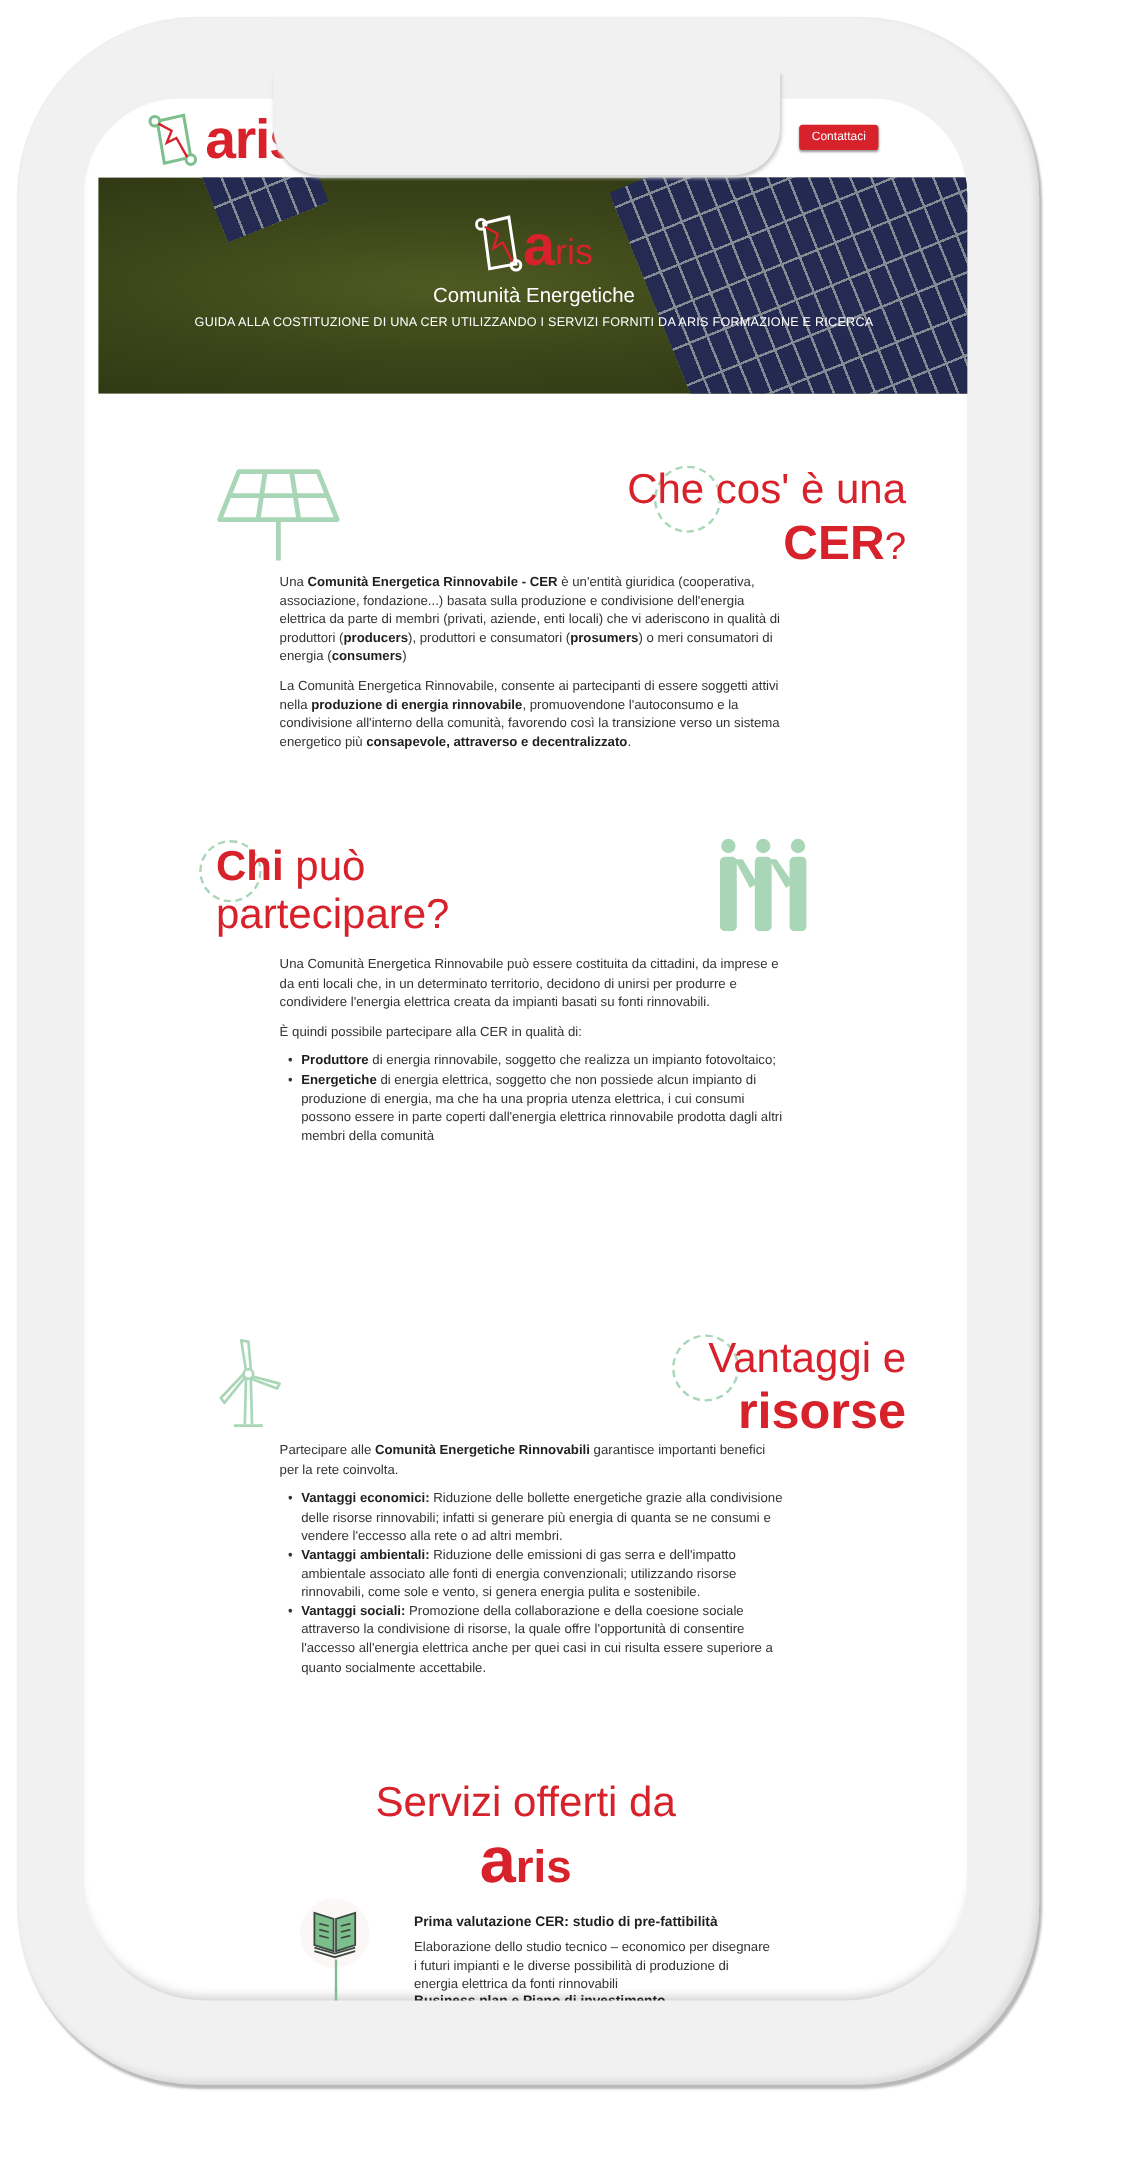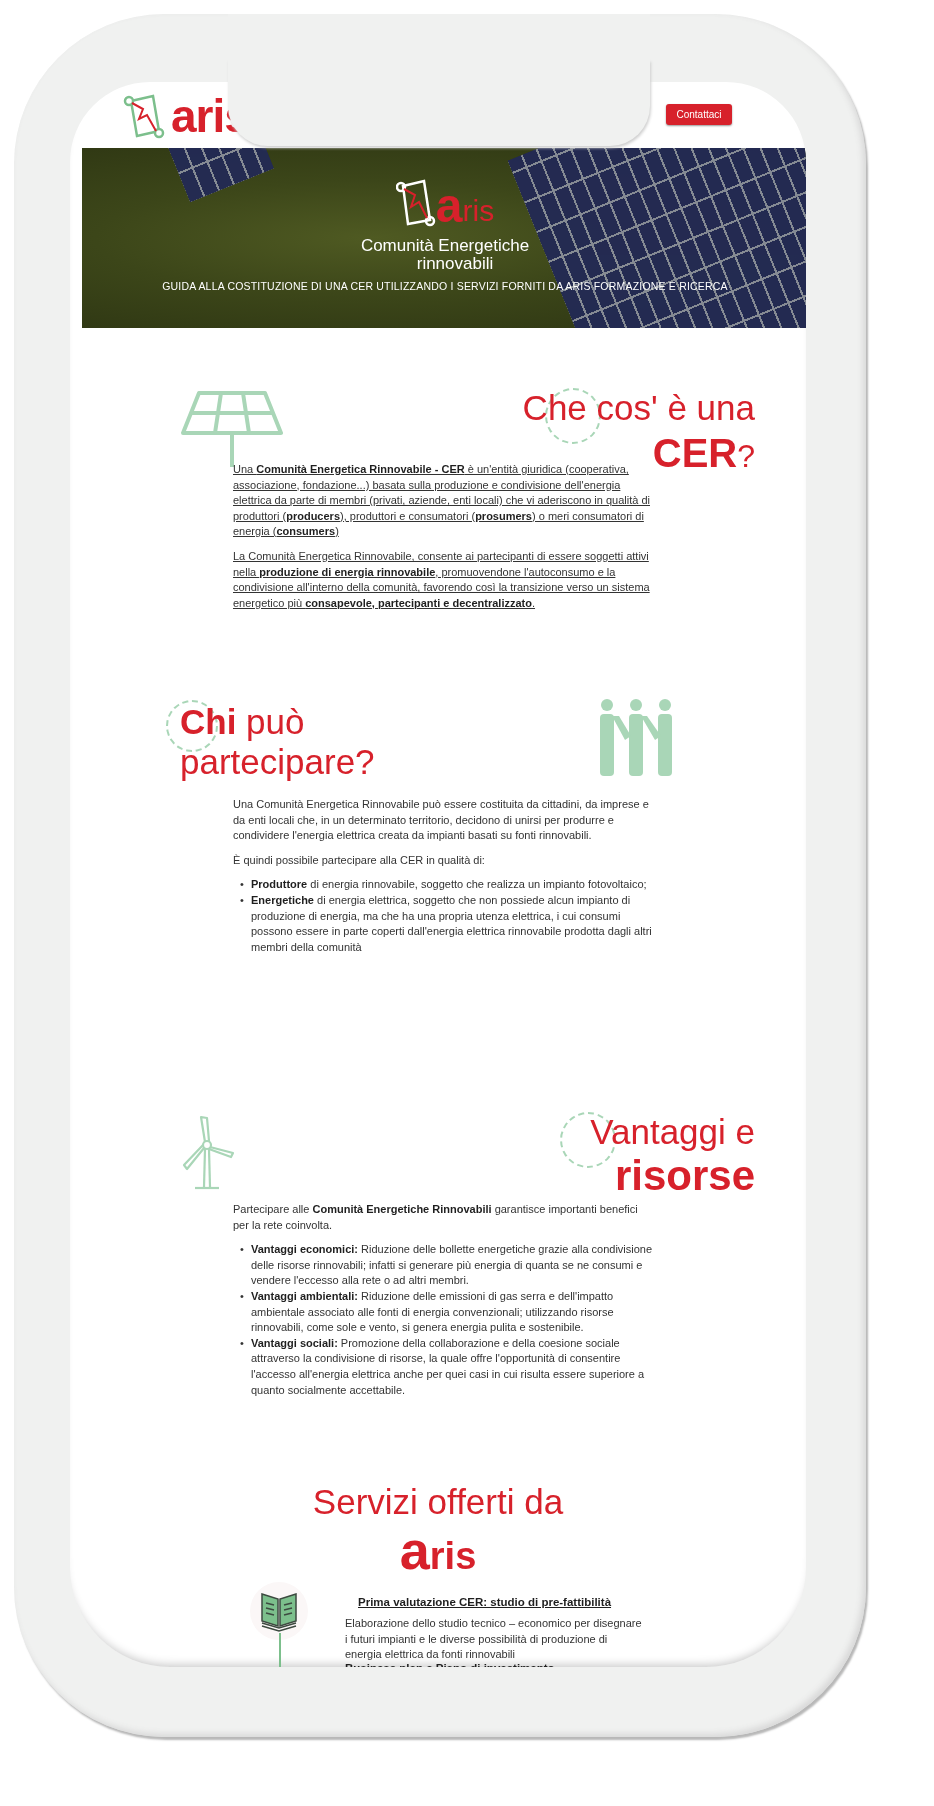--- a/index.html
+++ b/index.html
@@ -54,21 +54,21 @@
   .t-bold { font-weight: bold; }
   .dotcircle { position: absolute; border: 2px dashed #a9d6b7; border-radius: 50%; }
 
   .para { position: absolute; left: 163px; width: 420px; font-size: 11px; line-height: 15.6px; color: #333; }
   .para p { margin-bottom: 9px; }
   .para b { color: #1f1f1f; }
   .para ul { list-style: none; padding-left: 18px; }
   .para li { position: relative; margin-bottom: 0; }
   .para li::before { content: "•"; position: absolute; left: -11px; }
 
-  .svc-title { position: absolute; left: 288px; top: 1514px; font-size: 11.5px; font-weight: bold; color: #1f1f1f; text-decoration: underline; }
+  .svc-title { position: absolute; left: 275px; top: 1514px; font-size: 11.5px; font-weight: bold; color: #1f1f1f; }
   .svc-desc { position: absolute; left: 275px; top: 1534px; width: 300px; font-size: 11px; line-height: 15.5px; color: #333; }
   .svc-title2 { position: absolute; left: 275px; top: 1580px; font-size: 11.5px; font-weight: bold; color: #1f1f1f; }
   .timeline { position: absolute; left: 209px; top: 1551px; width: 2px; height: 40px; background: #7cbf8c; }
   .book { position: absolute; left: 180px; top: 1500px; width: 58px; height: 58px; border-radius: 50%; background: #fbf7f7; display:flex; align-items:center; justify-content:center; }
   .access { position: absolute; left: 4px; top: 1550px; width: 22px; height: 22px; border-radius: 50%; background: #1f55a6; display:flex; align-items:center; justify-content:center; color:#fff; font-size: 11px; }
 </style>
 </head>
 <body>
 
 <div class="phone"></div>
@@ -96,43 +96,42 @@
         <svg width="40" height="50" viewBox="0 0 40 50">
           <polygon points="7,8 28,3 34,42 12,46" fill="none" stroke="#fff" stroke-width="2.5"></polygon>
           <circle cx="5" cy="9" r="4" fill="none" stroke="#fff" stroke-width="2.5"></circle>
           <circle cx="34" cy="43" r="4" fill="none" stroke="#fff" stroke-width="2.5"></circle>
           <polyline points="8,11 19,17 15,29 23,24 31,40" fill="none" stroke="#d7212b" stroke-width="2"></polyline>
         </svg>
         <span class="a">a</span>
           <span class="ris">ris</span>
       </div>
       <div class="hero-sub1">Comunità Energetiche</div>
-      <div class="hero-sub2">rinnovabili</div>
       <div class="hero-tag">GUIDA ALLA COSTITUZIONE DI UNA CER UTILIZZANDO I SERVIZI FORNITI DA ARIS FORMAZIONE E RICERCA</div>
     </div>
   </div>
 
   <svg style="position:absolute; left:109px; top:307px;" width="106" height="80" viewBox="0 0 106 80">
     <g fill="none" stroke="#a9d6b7" stroke-width="4" stroke-linejoin="round">
       <polygon points="20,4 86,4 102,44 4,44"></polygon>
       <line x1="12" y1="24" x2="94" y2="24"></line>
       <line x1="42" y1="4" x2="36" y2="44"></line>
       <line x1="64" y1="4" x2="70" y2="44"></line>
       <line x1="53" y1="44" x2="53" y2="78"></line>
     </g>
   </svg>
   <div class="dotcircle" style="left:475px; top:306px; width:56px; height:56px;"></div>
   <div class="t-big" style="right:51px; top:306px; font-size:35px;">Che cos' è una</div>
   <div class="t-big" style="right:51px; top:348px; font-size:40px; line-height:46px;">
     <span class="t-bold">CER</span><span style="font-size:32px;">?</span>
   </div>
 
-  <div class="para" style="top:380px;text-decoration:underline;">
+  <div class="para" style="top:396px;">
     <p><span>Una </span><b>Comunità Energetica Rinnovabile - CER</b><span> è un'entità giuridica (cooperativa, associazione, fondazione...) basata sulla produzione e condivisione dell'energia elettrica da parte di membri (privati, aziende, enti locali) che vi aderiscono in qualità di produttori (</span><b>producers</b><span>), produttori e consumatori (</span><b>prosumers</b><span>) o meri consumatori di energia (</span><b>consumers</b><span>)</span></p>
-    <p><span>La Comunità Energetica Rinnovabile, consente ai partecipanti di essere soggetti attivi nella </span><b>produzione di energia rinnovabile</b><span>, promuovendone l'autoconsumo e la condivisione all'interno della comunità, favorendo così la transizione verso un sistema energetico più </span><b>consapevole, partecipanti e decentralizzato</b><span>.</span></p>
+    <p><span>La Comunità Energetica Rinnovabile, consente ai partecipanti di essere soggetti attivi nella </span><b>produzione di energia rinnovabile</b><span>, promuovendone l'autoconsumo e la condivisione all'interno della comunità, favorendo così la transizione verso un sistema energetico più </span><b>consapevole, attraverso e decentralizzato</b><span>.</span></p>
   </div>
 
   <div class="dotcircle" style="left:96px; top:618px; width:52px; height:52px;"></div>
   <div class="t-big" style="left:110px; top:620px; font-size:35px;">
     <span class="t-bold">Chi</span><span> può</span>
   </div>
   <div class="t-big" style="left:110px; top:660px; font-size:35px;">partecipare?</div>
   <svg style="position:absolute; left:525px; top:616px;" width="82" height="78" viewBox="0 0 82 78">
     <g fill="#a9d6b7">
       <circle cx="12" cy="7" r="6"></circle>

